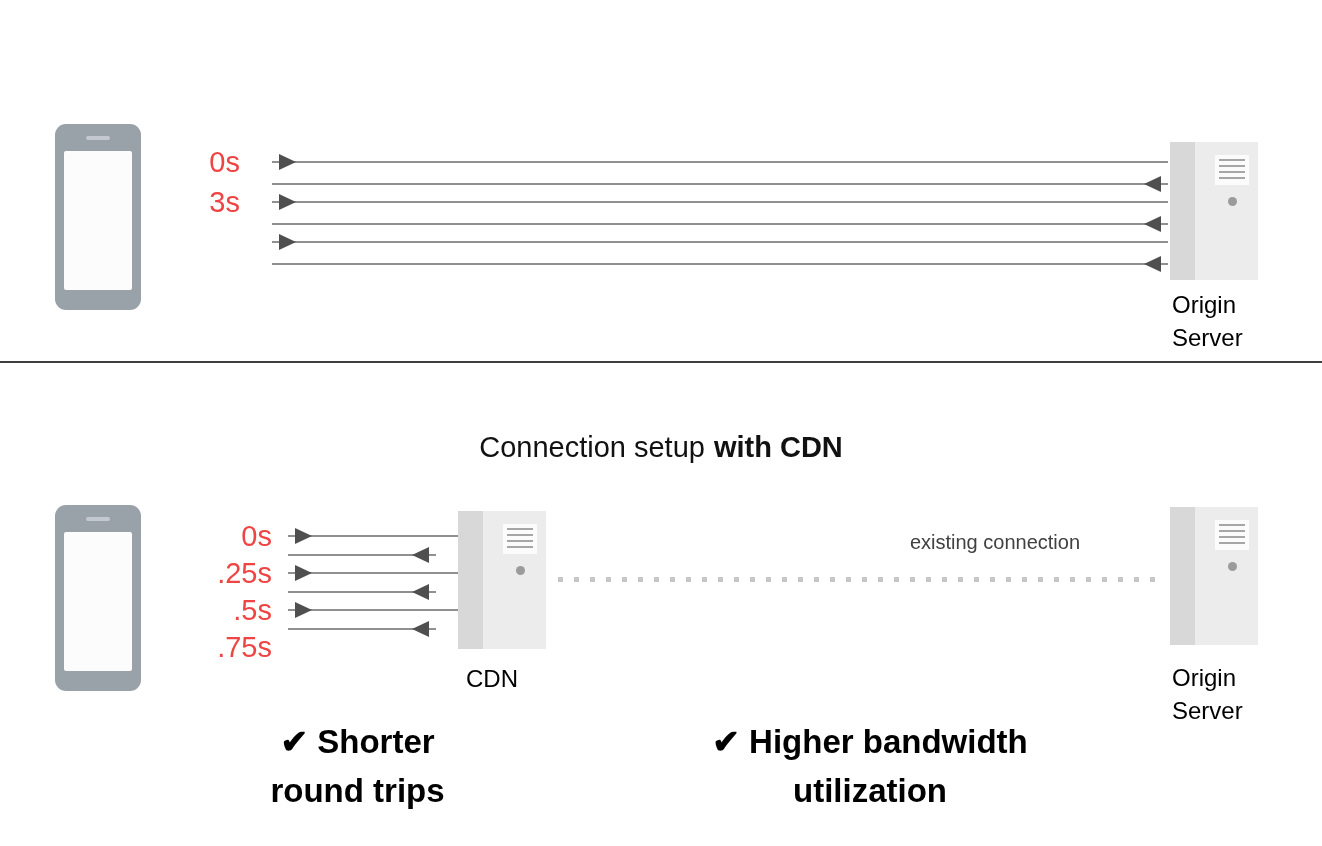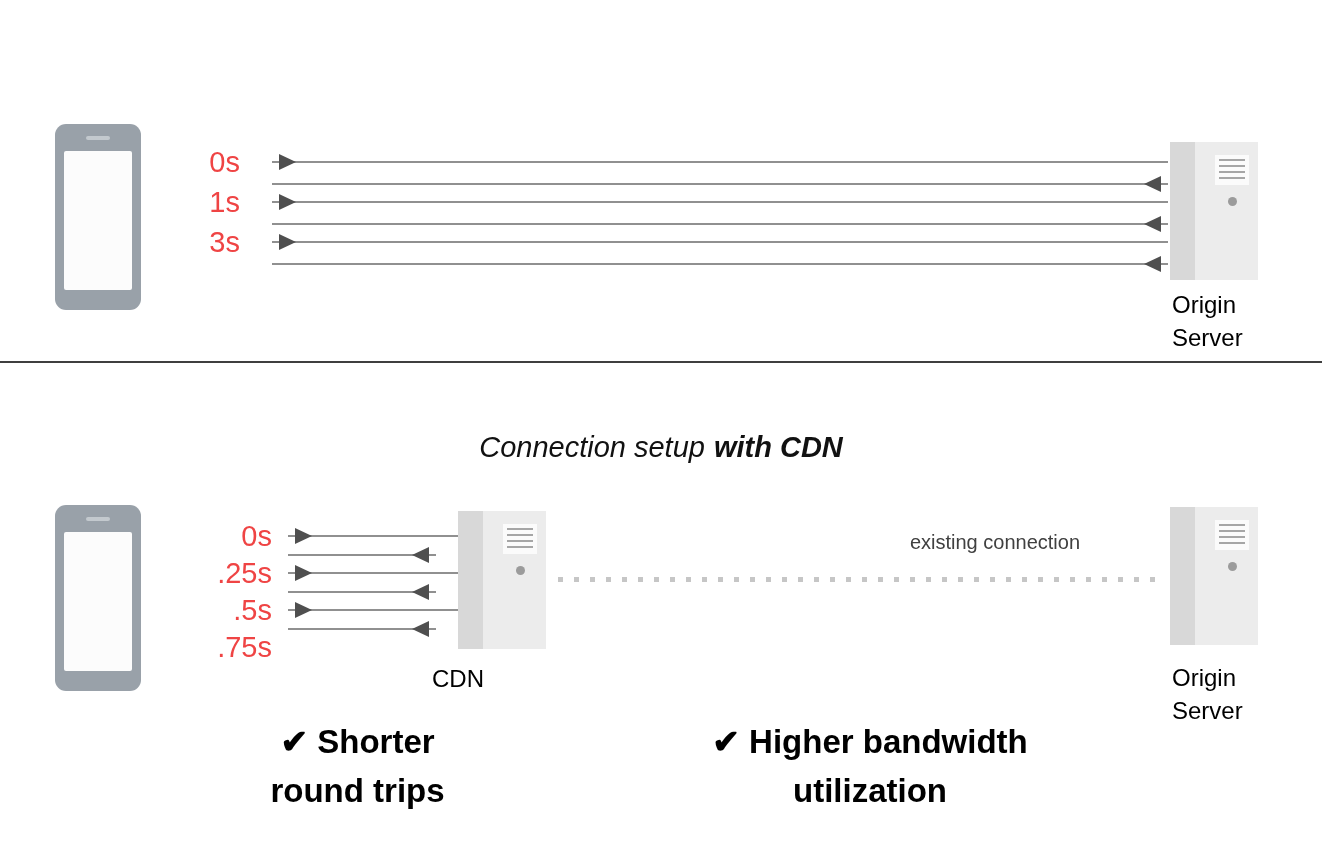--- a/index.html
+++ b/index.html
@@ -55,21 +55,20 @@
 <div class="canvas">
 
 
   <div class="phone" style="left:55px;top:124px;">
     <span class="speaker"></span>
     <span class="screen"></span>
   </div>
 
   <div class="time-col" style="left:128px;top:142px;width:112px;">
     <div class="t">0s</div>
-    <div class="t">1s</div>
     <div class="t">3s</div>
   </div>
 
   <div class="arrow req" style="left:272px;top:161px;width:896px;"></div>
   <div class="arrow res" style="left:272px;top:183px;width:896px;"></div>
   <div class="arrow req" style="left:272px;top:201px;width:896px;"></div>
   <div class="arrow res" style="left:272px;top:223px;width:896px;"></div>
   <div class="arrow req" style="left:272px;top:241px;width:896px;"></div>
   <div class="arrow res" style="left:272px;top:263px;width:896px;"></div>
 
@@ -79,21 +78,21 @@
     <span class="led"></span>
   </div>
 
   <div class="label" style="left:1172px;top:288px;width:112px;">
     <div>Origin</div>
     <div>Server</div>
   </div>
 
   <div class="divider" style="top:361px;"></div>
 
-  <div class="title" style="top:431px;font-style:italic;">
+  <div class="title" style="top:431px;">
     <span>Connection setup</span><span class="b">with CDN</span>
   </div>
 
   <div class="phone" style="left:55px;top:505px;">
     <span class="speaker"></span>
     <span class="screen"></span>
   </div>
 
   <div class="time-col small" style="left:178px;top:518px;width:94px;">
     <div class="t">0s</div>
@@ -107,21 +106,21 @@
   <div class="arrow req" style="left:288px;top:572px;width:170px;"></div>
   <div class="arrow res" style="left:288px;top:591px;width:148px;"></div>
   <div class="arrow req" style="left:288px;top:609px;width:170px;"></div>
   <div class="arrow res" style="left:288px;top:628px;width:148px;"></div>
 
   <div class="server" style="left:458px;top:511px;">
     <span class="stripe"></span>
     <span class="vents"></span>
     <span class="led"></span>
   </div>
-  <div class="label" style="left:432px;top:662px;width:88px;">
+  <div class="label" style="left:466px;top:662px;width:88px;">
     <div>CDN</div>
   </div>
 
   <div class="conn-label" style="left:690px;top:531px;width:390px;">
     <span>existing connection</span>
   </div>
   <div class="dotted" style="left:558px;top:577px;width:602px;"></div>
 
   <div class="server" style="left:1170px;top:507px;">
     <span class="stripe"></span>

